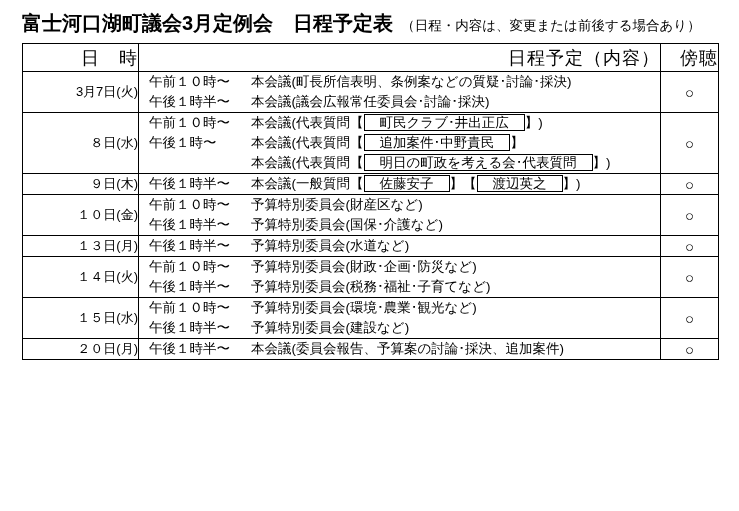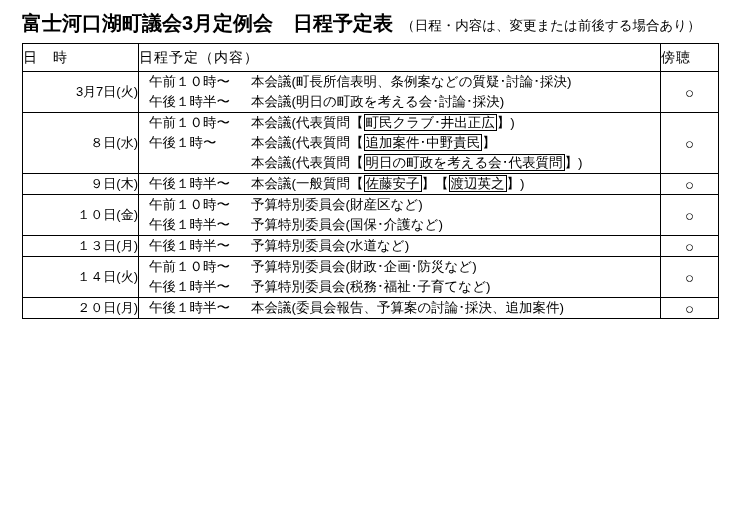--- a/index.html
+++ b/index.html
@@ -46,22 +46,22 @@
     border: 1px solid #000000;
     padding: 0;
     vertical-align: middle;
     font-weight: normal;
   }
   .col-date { width: 116px; }
   .col-body { width: 522px; }
   .col-audience { width: 58px; }
 
   thead td {
-    text-align: left;
-    font-size: 14px;
+    text-align: right;
+    font-size: 18px;
     height: 27px;
     letter-spacing: 1px;
   }
   .cell-date {
     text-align: right;
     font-size: 13px;
     letter-spacing: 0px;
     padding: 4px 2px;
   }
   .cell-audience {
@@ -82,21 +82,21 @@
     width: 112px;
     padding-left: 10px;
     box-sizing: border-box;
     flex: 0 0 112px;
   }
   .line .desc {
     flex: 1 1 auto;
   }
   .boxed {
     border: 1px solid #000000;
-    padding: 0 1px;
+    padding: 0 15px;
   }
 </style>
 </head>
 <body>
 
 <div class="page">
 
   <div class="title-row">
     <span class="title-main">富士河口湖町議会3月定例会　日程予定表</span>
     <span class="title-sub">（日程・内容は、変更または前後する場合あり）</span>
@@ -118,21 +118,21 @@
     <tbody id="table-body">
         <tr>
           <td class="cell-date">3月7日(火)</td>
           <td class="body-cell">
             <div class="line">
               <span class="time">午前１０時〜</span>
               <span class="desc">本会議(町長所信表明、条例案などの質疑･討論･採決)</span>
             </div>
             <div class="line">
               <span class="time">午後１時半〜</span>
-              <span class="desc">本会議(明日の町政を考える会･討論･採決)</span>
+              <span class="desc">本会議(議会広報常任委員会･討論･採決)</span>
             </div>
           </td>
           <td class="cell-audience">○</td>
         </tr>
         <tr>
           <td class="cell-date">８日(水)</td>
           <td class="body-cell">
             <div class="line">
               <span class="time">午前１０時〜</span>
               <span class="desc"><span>本会議(代表質問【</span><span class="boxed">町民クラブ･井出正広</span><span>】)</span></span>
@@ -190,20 +190,34 @@
               <span class="desc">予算特別委員会(財政･企画･防災など)</span>
             </div>
             <div class="line">
               <span class="time">午後１時半〜</span>
               <span class="desc">予算特別委員会(税務･福祉･子育てなど)</span>
             </div>
           </td>
           <td class="cell-audience">○</td>
         </tr>
         <tr>
+          <td class="cell-date">１５日(水)</td>
+          <td class="body-cell">
+            <div class="line">
+              <span class="time">午前１０時〜</span>
+              <span class="desc">予算特別委員会(環境･農業･観光など)</span>
+            </div>
+            <div class="line">
+              <span class="time">午後１時半〜</span>
+              <span class="desc">予算特別委員会(建設など)</span>
+            </div>
+          </td>
+          <td class="cell-audience">○</td>
+        </tr>
+        <tr>
           <td class="cell-date">２０日(月)</td>
           <td class="body-cell">
             <div class="line">
               <span class="time">午後１時半〜</span>
               <span class="desc">本会議(委員会報告、予算案の討論･採決、追加案件)</span>
             </div>
           </td>
           <td class="cell-audience">○</td>
         </tr>
       </tbody>

